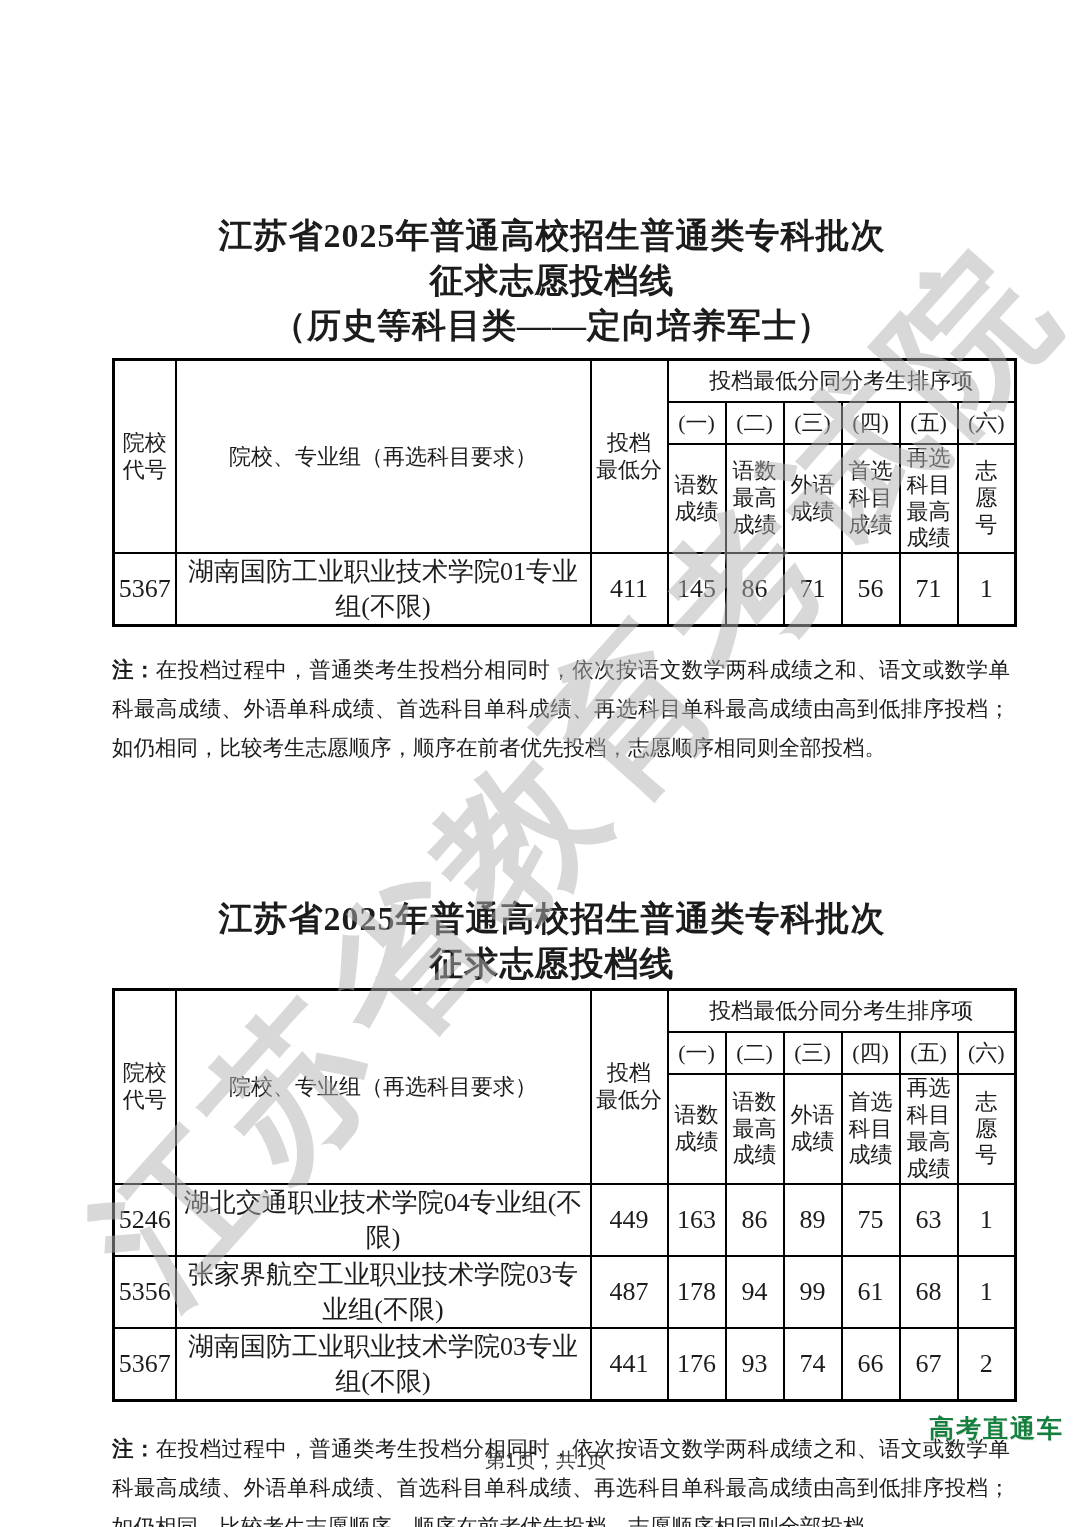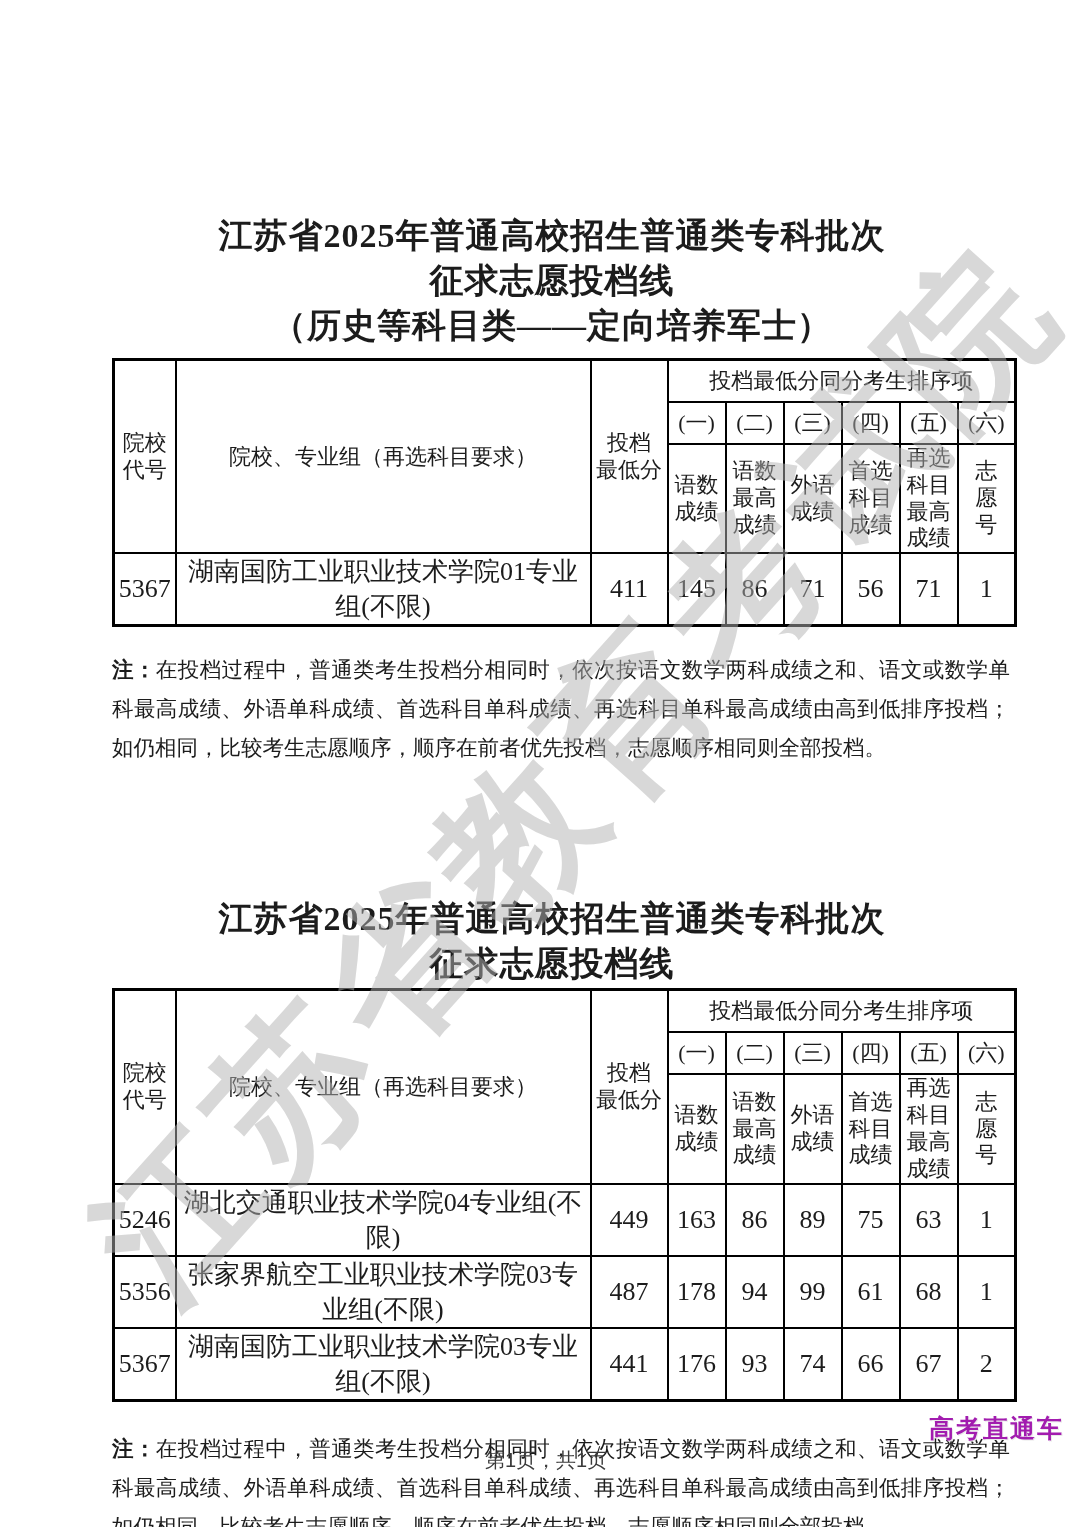--- a/index.html
+++ b/index.html
@@ -62,21 +62,21 @@
   .page-num {
     position:absolute; top:1447px; left:0; width:1080px;
     text-align:center;
     font-family:"Liberation Sans","DejaVu Sans",sans-serif;
     font-size:20px; color:#3a3a3a; z-index:2;padding-left:6px;
   }
   .brand {
     position:absolute; top:1412px; right:16px;
     font-family:"Liberation Sans","DejaVu Sans",sans-serif;
     font-size:25px; font-weight:700; letter-spacing:2px;
-    color:#a21caf; z-index:2;
+    color:#15803d; z-index:2;
     text-shadow:1px 1px 0 #e9e9e9;
   }
 </style>
 </head>
 <body>
 
 <div class="page">
 
   <div class="watermark">江苏省教育考试院</div>
 

